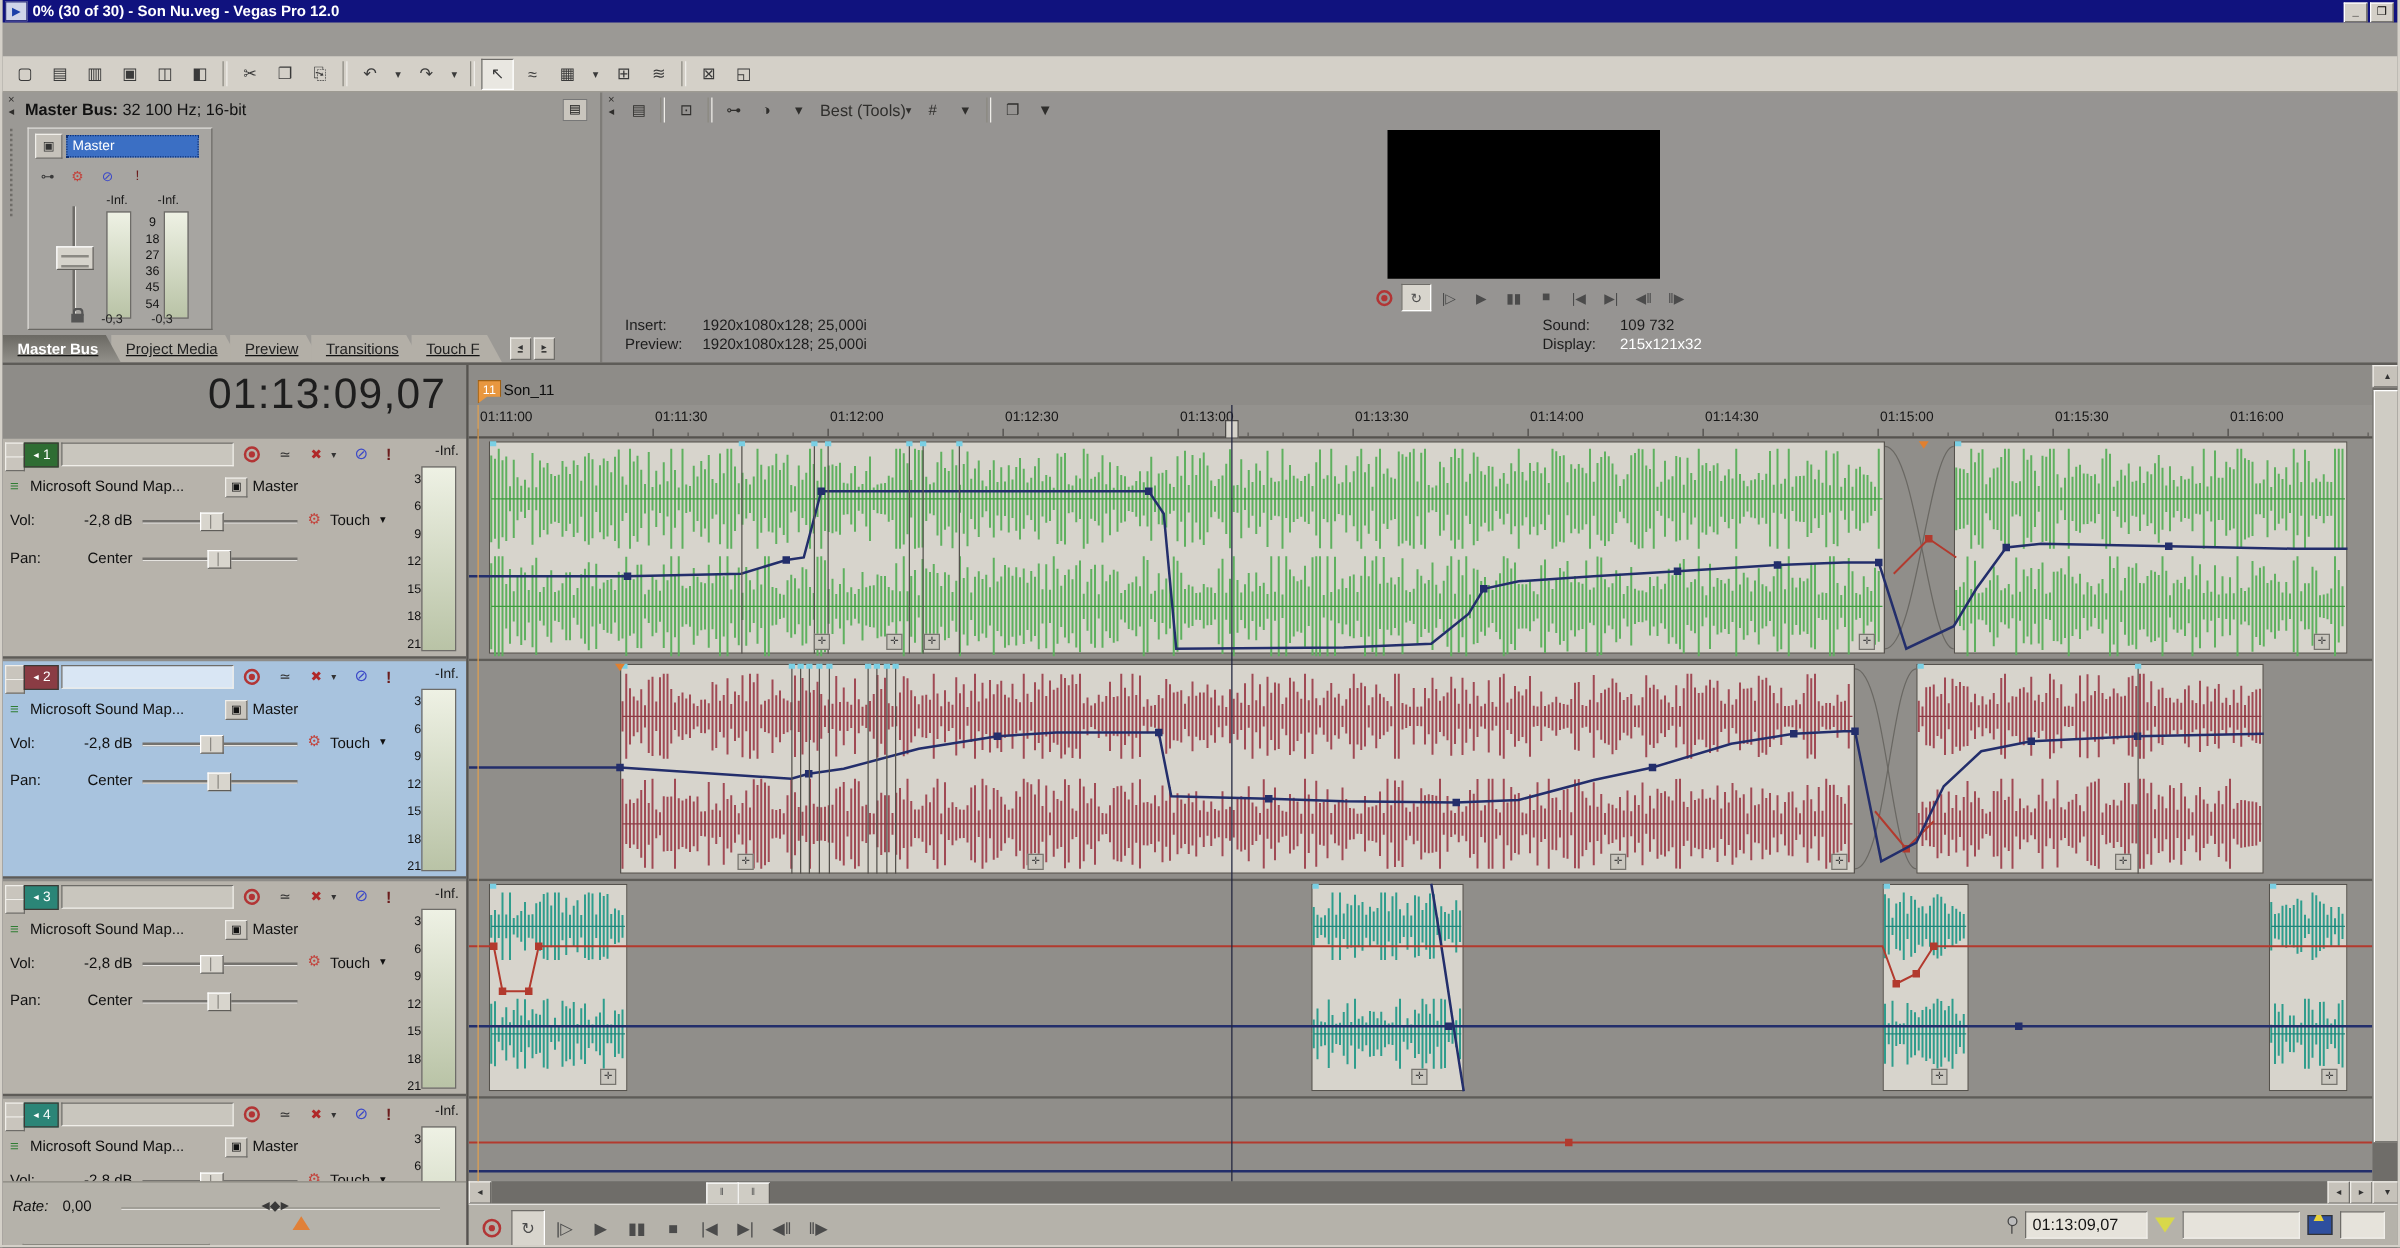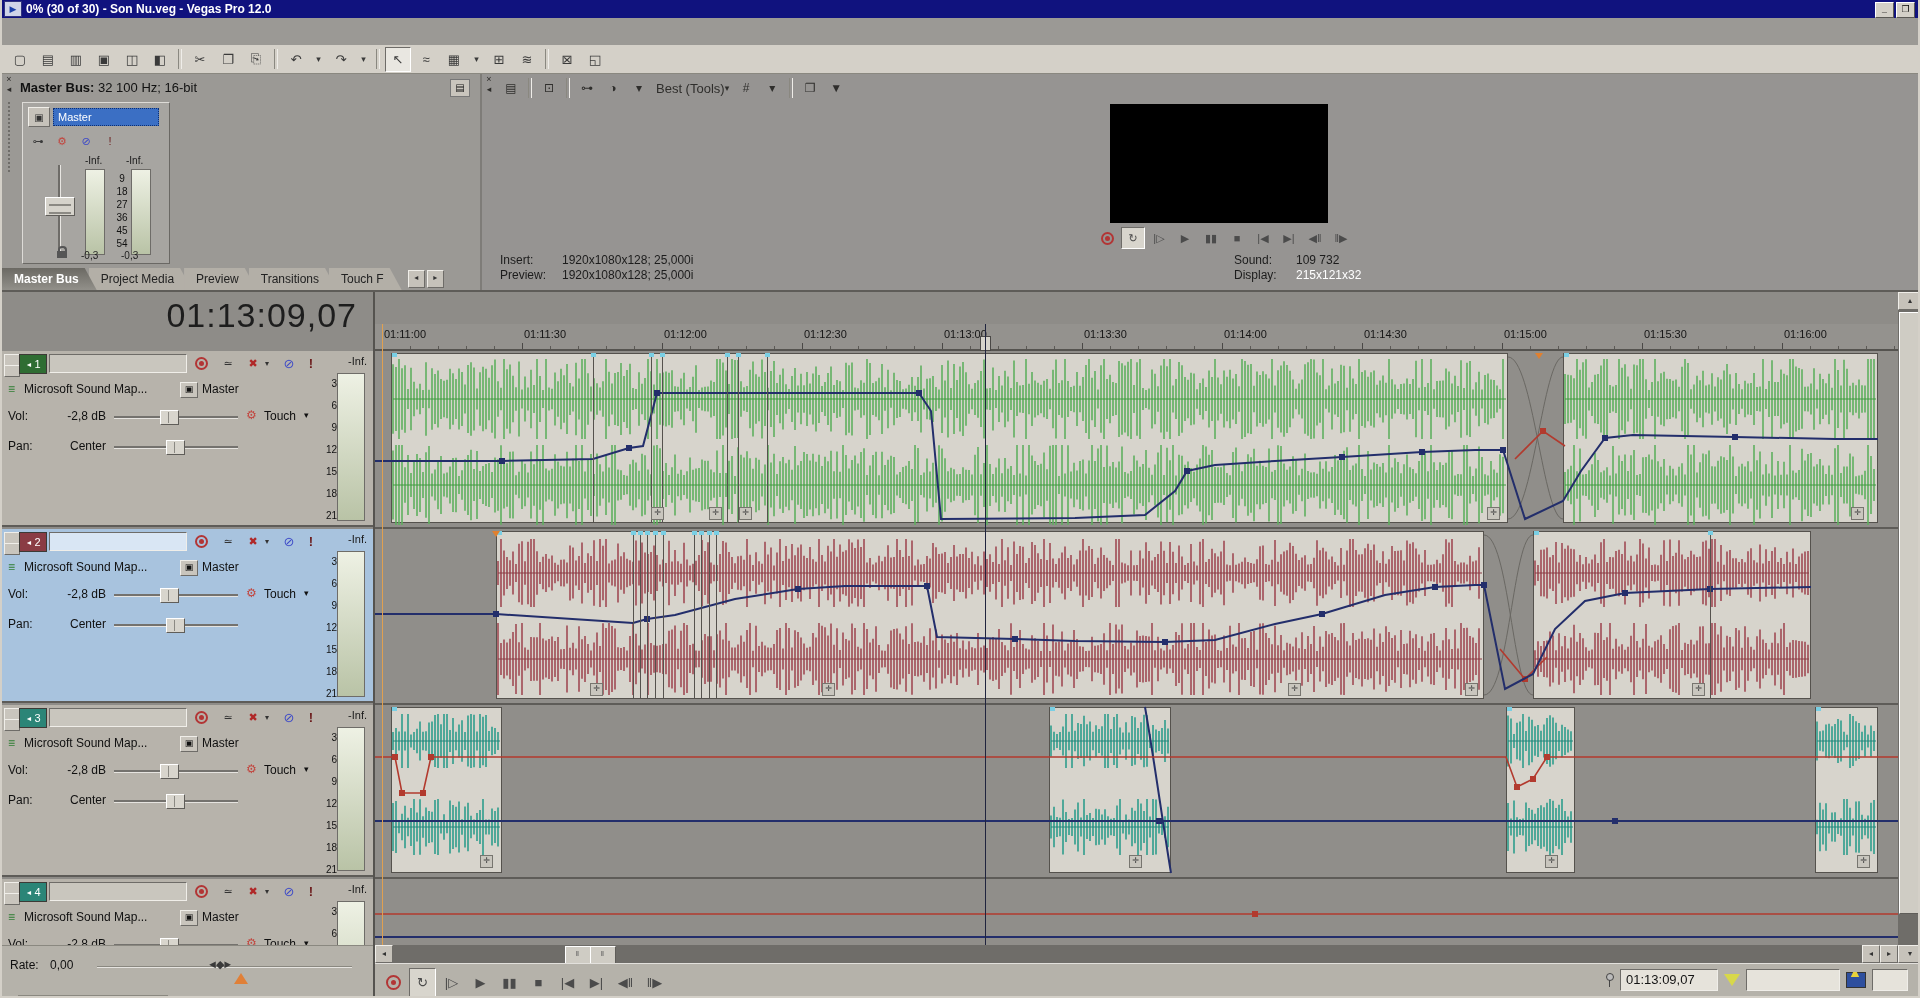--- a/index.html
+++ b/index.html
@@ -38,21 +38,21 @@
   .fader-rail{position:absolute;left:35px;top:62px;width:2px;height:86px;background:#6e6c68;border-right:1px solid #e8e6e2;}
   .fader-handle{position:absolute;left:22px;top:94px;width:28px;height:17px;background:#d6d3cb;border:1px solid;border-color:#fff #5f5d59 #5f5d59 #fff;}
   .fader-handle div{height:3px;border-bottom:2px solid #8b8983;margin:3px 3px 0 3px;}
   .meterbar{position:absolute;top:66px;width:18px;height:84px;background:linear-gradient(#eef1e4,#b9c3a6);border:1px solid #6e6c68;}
   .inflab{position:absolute;top:52px;font-size:10px;color:#1a1a1a;}
   .mnum{position:absolute;left:88px;width:22px;text-align:center;font-size:10px;color:#111;}
   .lock{position:absolute;left:34px;top:148px;width:10px;height:7px;background:#555;}
   .lock::before{content:"";position:absolute;left:1px;top:-5px;width:5px;height:5px;border:2px solid #555;border-bottom:none;border-radius:4px 4px 0 0;}
   .peak{position:absolute;top:147px;font-size:10px;color:#222;}
   
-  #tabs{position:absolute;left:0;top:190px;width:478px;height:26px;background:#9b9995;display:flex;align-items:flex-end;}
+  #tabs{position:absolute;left:0;top:190px;width:478px;height:26px;background:#9b9995;display:flex;align-items:flex-end;text-decoration:underline;}
   .tab{height:22px;line-height:22px;padding:0 18px 0 12px;background:#b3afa7;color:#222;font-size:12px;
        clip-path:polygon(0 0,calc(100% - 12px) 0,100% 100%,0 100%);margin-right:-8px;}
   .tab.active{background:linear-gradient(#6b6963,#92908a);color:#fff;font-weight:bold;z-index:2;}
   .tabarrow{width:15px;height:16px;margin:0 1px 2px 1px;background:#c6c2ba;border:1px solid;border-color:#f0eee9 #6e6c68 #6e6c68 #f0eee9;font-size:8px;text-align:center;line-height:14px;color:#333;}
   
   #preview{position:absolute;left:480px;top:0;width:1440px;height:216px;background:#969492;}
   #pvtoolbar{position:absolute;left:16px;top:2px;height:24px;display:flex;align-items:center;color:#2f2e2c;}
   .pvico{width:22px;height:20px;display:flex;align-items:center;justify-content:center;font-size:12px;border:1px solid transparent;margin:0 1px;}
   .pvdrop{display:flex;align-items:center;font-size:13px;padding:0 4px;}
   #videorect{position:absolute;left:628px;top:30px;width:218px;height:119px;background:#000;}
@@ -465,29 +465,33 @@
             </div>
             <div class="meterV" style="height: 144px;"></div>
             <div class="mVn" style="top: 27px;">3</div>
             <div class="mVn" style="top: 49px;">6</div>
             <div class="mVn" style="top: 71px;">9</div>
             <div class="mVn" style="top: 93px;">12</div>
             <div class="mVn" style="top: 115px;">15</div>
           </div>
         </div>
       <div id="ratebar">
-        <span class="thlab" style="left:8px;top:12px;">Rate:</span>
+        <span class="thlab" style="left:8px;top:12px;font-style:italic;">Rate:</span>
         <span class="thlab" style="left:48px;top:12px;">0,00</span>
         <div id="rateline"></div>
         <div id="shuttle">◄◆►</div>
         <div id="ratetri"></div>
         <div id="corner-tab"></div>
       </div>
     </div>
 
+    <div id="markerrow">
+      <div id="markerflag" style="left:7px;">11</div>
+      <div id="markerlabel" style="left:28px;">Son_11</div>
+    </div>
     <div id="ruler">
         <div class="rtick" style="left: 9px;">01:11:00</div>
         <div class="rtickmark" style="left: 7px;"></div>
         <div class="rminor" style="left: 35px;"></div>
         <div class="rminor" style="left: 63px;"></div>
         <div class="rminor" style="left: 91px;"></div>
         <div class="rminor" style="left: 119px;"></div>
         <div class="rtick" style="left: 149px;">01:11:30</div>
         <div class="rtickmark" style="left: 147px;"></div>
         <div class="rminor" style="left: 175px;"></div>

